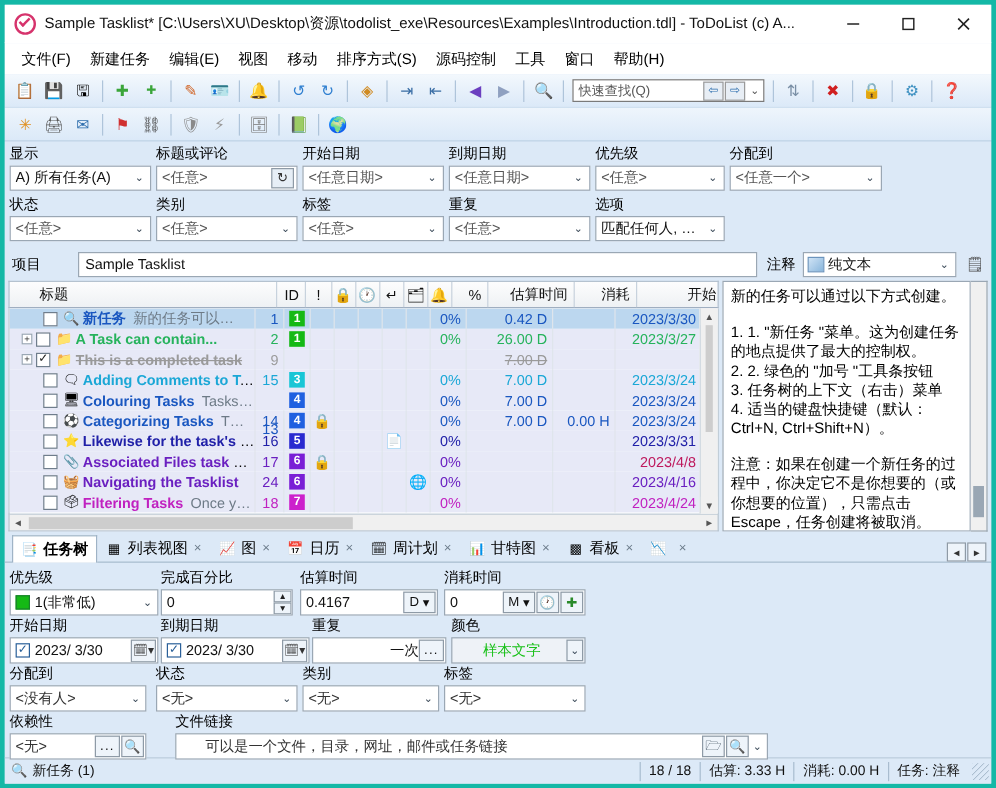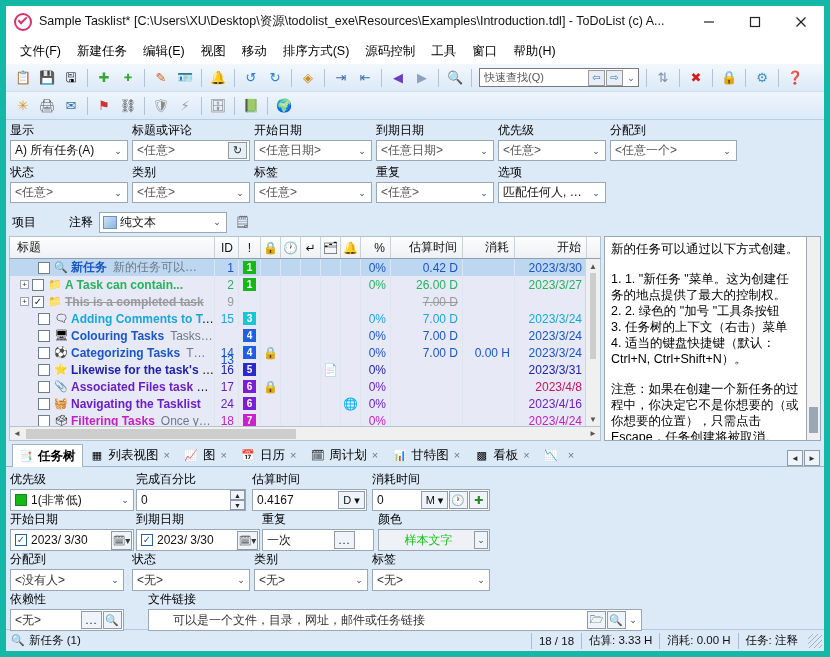--- a/index.html
+++ b/index.html
@@ -7,21 +7,21 @@
     margin: 0; padding: 0;
     width: 830px; height: 657px;
     overflow: hidden;
     font-family: "Liberation Sans", "DejaVu Sans", sans-serif;
     font-size: 12px;
     background: #ffffff;
   }
   #app {
     width: 830px; height: 657px;
     position: relative;
-    border: 6px solid #14b8a6;
+    border: 4px solid #14b8a6;
     background: #dce9f7;
     display: flex; flex-direction: column;
   }
 
   
   .titlebar {
     height: 32px; flex: 0 0 32px;
     background: #ffffff;
     display: flex; align-items: center;
     padding-left: 8px;
@@ -135,21 +135,21 @@
 
   
   .mainsplit { flex: 1 1 auto; display: flex; min-height: 0; background: #dce9f7; padding: 0 3px; }
   .listpane { flex: 0 0 592px; display: flex; flex-direction: column; min-width: 0; }
 
   
   .colhead {
     display: flex; height: 23px; flex: 0 0 23px;
     background: linear-gradient(#fdfdfd,#eef1f4);
     border: 1px solid #b5c2cf; border-bottom: 1px solid #8fa0b2;
-    font-size: 12px; color: #111;
+    font-size: 12px; color: #111; padding-left: 18px;
   }
   .ch {
     display: flex; align-items: center; justify-content: center;
     border-right: 1px solid #c7d2dd; height: 100%; overflow: hidden; white-space: nowrap;
   }
   .ch.left { justify-content: flex-start; padding-left: 7px; }
   .ch.right { justify-content: flex-end; padding-right: 5px; }
 
   
   .rowswrap { flex: 1 1 auto; display: flex; min-height: 0; border: 1px solid #b5c2cf; border-top: none; background: #fff; }
@@ -448,20 +448,23 @@
       <div class="flabel">选项</div>
       <div class="fctl">
         <span class="val dark">匹配任何人, …</span>
         <span class="caret">⌄</span>
       </div>
     </div>
   </div>
 
   <div class="projrow">
     <div class="proj-label">项目</div>
+    <div class="proj-input">
+      <span>Sample Tasklist</span>
+    </div>
     <div class="notes-label">注释</div>
     <div class="notes-combo">
       <span class="ico"></span>
       <span style="flex:1 1 auto;">纯文本</span>
       <span class="caret">⌄</span>
     </div>
     <div class="notes-btn">🗒</div>
   </div>
 
   <div class="mainsplit">
@@ -839,21 +842,21 @@
       <div class="blabel">到期日期</div>
       <div class="bctl" style="padding-right:1px;">
         <span class="dchk">✓</span>
         <span class="val" style="color:#111;">2023/ 3/30</span>
         <span class="dbtn">🗓▾</span>
       </div>
     </div>
 
     <div class="bgroup" style="left:256px; top:44px; width:112px;">
       <div class="blabel">重复</div>
-      <div class="bctl" style="padding-right:18px;">
+      <div class="bctl" style="padding-right:1px;text-align:right;">
         <span class="val" style="color:#111;">一次</span>
         <span class="ellip">...</span>
       </div>
     </div>
 
     <div class="bgroup" style="left:372px; top:44px; width:112px;">
       <div class="blabel">颜色</div>
       <div class="bctl" style="background:#eef2f7;">
         <span class="sample" id="color-sample" style="color: rgb(24, 192, 24);">样本文字</span>
         <span class="caret" style="border:1px solid #8e9aa6;background:#eef4fa;height:18px;width:18px;display:flex;align-items:center;justify-content:center;">⌄</span>

